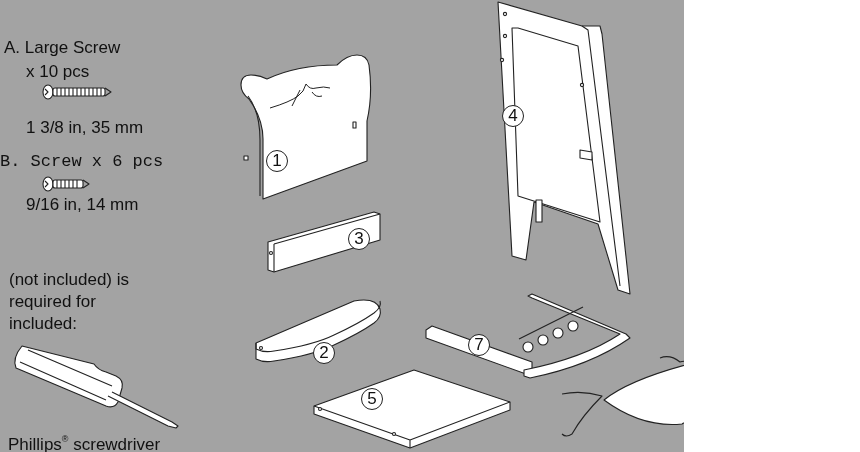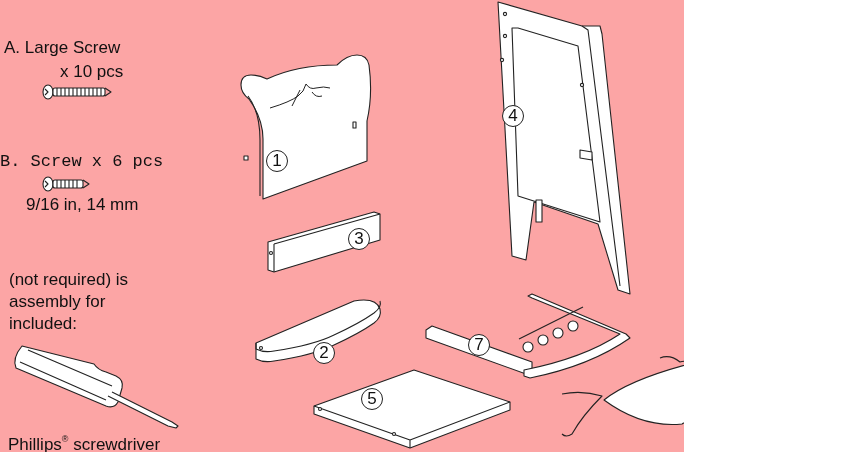--- a/index.html
+++ b/index.html
@@ -1,16 +1,16 @@
 <!DOCTYPE html>
 <html><head>
 <meta charset="utf-8">
 <style>
   html,body{margin:0;padding:0;background:#fff;}
-  #stage{position:relative;width:684px;height:452px;overflow:hidden;background:#fca5a5;font-family:"Liberation Sans",sans-serif;color:#111;}
+  #stage{position:relative;width:684px;height:452px;overflow:hidden;background:#a3a3a3;font-family:"Liberation Sans",sans-serif;color:#111;}
   .txt{position:absolute;font-size:17px;line-height:20px;white-space:nowrap;color:#111;}
   .num{position:absolute;width:20px;height:20px;border:1px solid #222;border-radius:50%;background:#fff;font-size:17px;line-height:20px;text-align:center;font-family:"Liberation Sans",sans-serif;color:#111;}
   svg.art{position:absolute;left:0;top:0;}
   sup{font-size:9px;vertical-align:8px;}
 </style>
 </head>
 <body>
 
 <div id="stage">
 
@@ -106,26 +106,27 @@
     <g>
       <path d="M796 322 l6 -2 l12 4 l0 62 l44 16 l0 28 l-6 2 l-56 -18 z"></path>
       <path d="M802 324 l0 84 l52 18" fill="none"></path>
       <circle cx="808" cy="340" r="1.5"></circle>
         <circle cx="808" cy="390" r="1.5"></circle>
         <circle cx="844" cy="404" r="1.5"></circle>
     </g>
   </svg>
 
   <div class="txt" style="left:4px;top:38px;">A. Large Screw</div>
-  <div class="txt" style="left:26px;top:62px;margin-left:34px;">x 10 pcs</div>
+  <div class="txt" style="left:26px;top:62px;">x 10 pcs</div>
+  <div class="txt" style="left:26px;top:118px;">1 3/8 in, 35 mm</div>
   <div class="txt" style="left:0px;top:152px;font-family:Liberation Mono, monospace;">B. Screw x 6 pcs</div>
   <div class="txt" style="left:26px;top:195px;">9/16 in, 14 mm</div>
 
-  <div class="txt" style="left:9px;top:270px;">(not required) is</div>
-  <div class="txt" style="left:9px;top:292px;">assembly for</div>
+  <div class="txt" style="left:9px;top:270px;">(not included) is</div>
+  <div class="txt" style="left:9px;top:292px;">required for</div>
   <div class="txt" style="left:9px;top:314px;">included:</div>
   <div class="txt" style="left:8px;top:429px;"><span>Phillips</span><sup>®</sup><span> screwdriver</span></div>
 
   <div class="num" style="left:266px;top:150px;">1</div>
   <div class="num" style="left:313px;top:342px;">2</div>
   <div class="num" style="left:348px;top:228px;">3</div>
   <div class="num" style="left:502px;top:105px;">4</div>
   <div class="num" style="left:361px;top:388px;">5</div>
   <div class="num" style="left:720px;top:108px;">6</div>
   <div class="num" style="left:468px;top:334px;">7</div>

